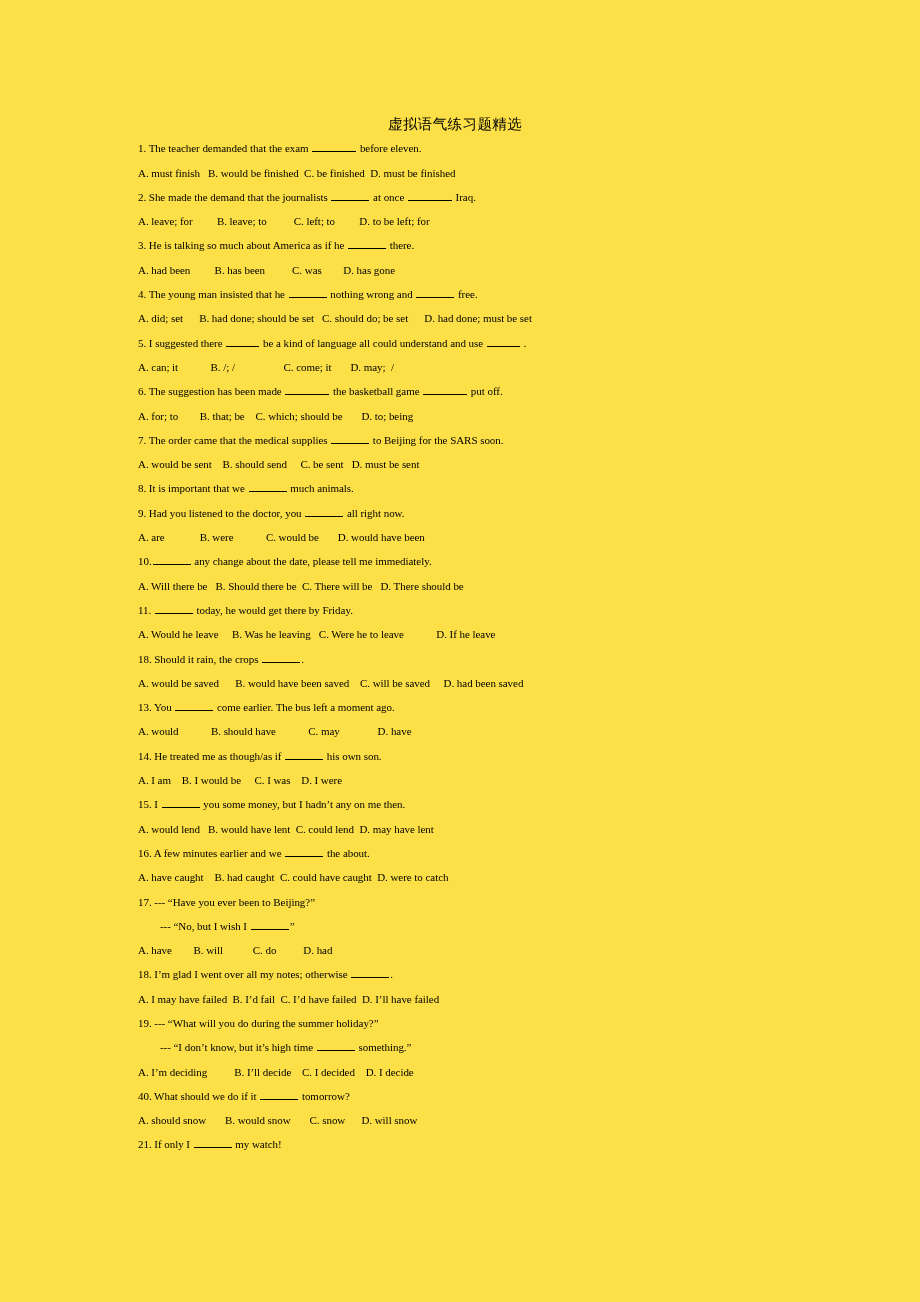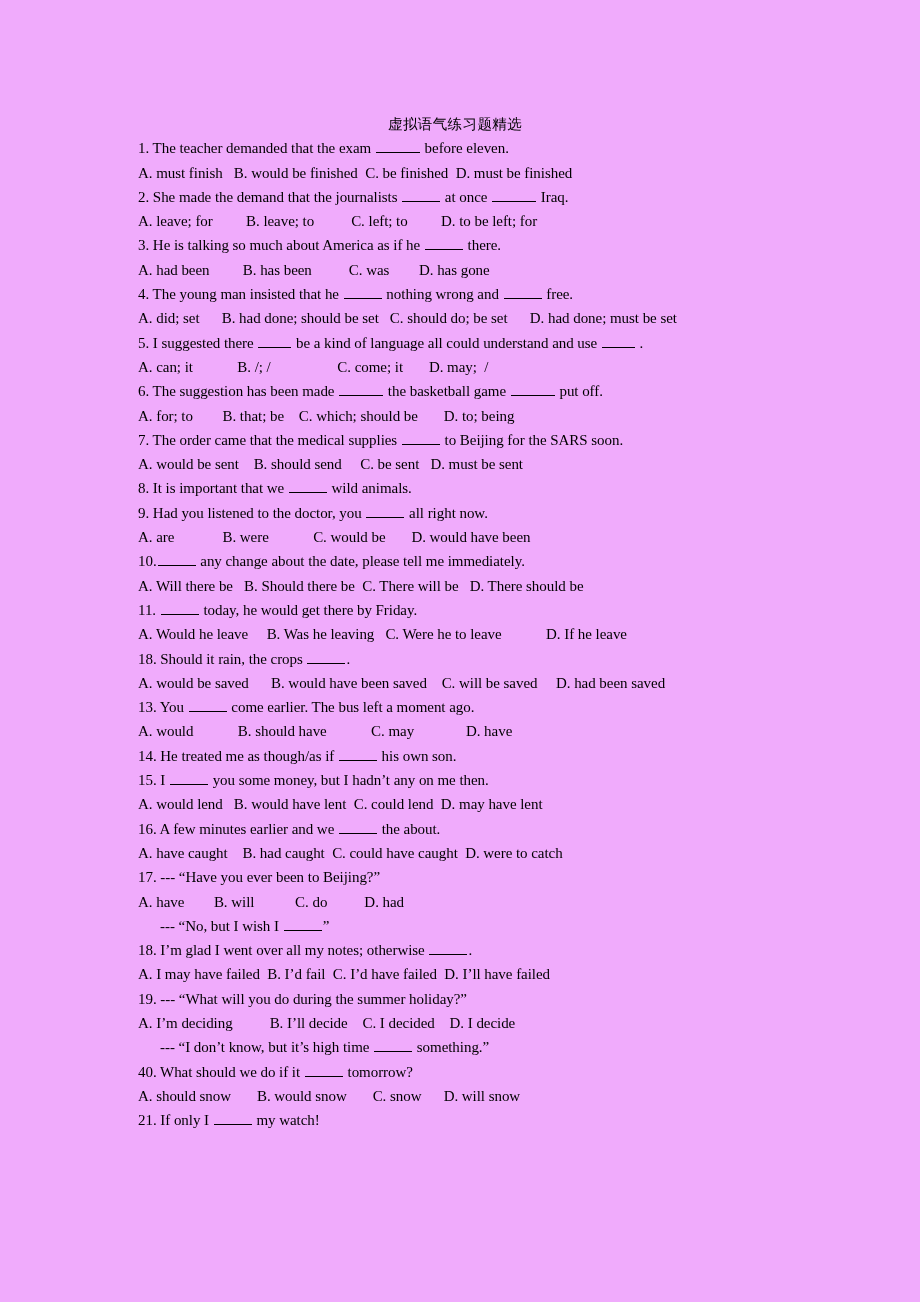--- a/index.html
+++ b/index.html
@@ -16,39 +16,39 @@
     -webkit-font-smoothing: antialiased;
     position: relative;
     overflow: hidden;
   }
   #page {
     position: absolute;
     left: 0;
     top: 0;
     width: 920px;
     height: 1302px;
-    background: #f0abfc;
+    background: #fde047;
   }
   #doc-body {
     position: absolute;
     left: 138px;
     top: 112px;
     width: 700px;
   }
   .title {
     text-align: left;
     padding-left: 250px;
     font-size: 14.5px;
     line-height: 24.3px;
     font-family: "DejaVu Sans", "Liberation Sans", sans-serif;
     letter-spacing: 0.4px;
     white-space: nowrap;
   }
   .line {
-    font-size: 15px;
+    font-size: 11px;
     line-height: 24.3px;
     white-space: pre;
     letter-spacing: -0.05px;
   }
   .line.indent {
     padding-left: 22px;
   }
   .blank {
     display: inline-block;
     border-bottom: 1px solid #000;
@@ -82,55 +82,56 @@
 
     <div class="line"><span>5. I suggested there </span><span class="blank b-sm"></span><span> be a kind of language all could understand and use </span><span class="blank b-sm"></span><span> .</span></div>
     <div class="line">A. can; it            B. /; /                  C. come; it       D. may;  /</div>
 
     <div class="line"><span>6. The suggestion has been made </span><span class="blank b-lg"></span><span> the basketball game </span><span class="blank b-lg"></span><span> put off.</span></div>
     <div class="line">A. for; to        B. that; be    C. which; should be       D. to; being</div>
 
     <div class="line"><span>7. The order came that the medical supplies </span><span class="blank b-md"></span><span> to Beijing for the SARS soon.</span></div>
     <div class="line">A. would be sent    B. should send     C. be sent   D. must be sent</div>
 
-    <div class="line"><span>8. It is important that we </span><span class="blank b-md"></span><span> wild animals.</span></div>
+    <div class="line"><span>8. It is important that we </span><span class="blank b-md"></span><span> much animals.</span></div>
 
     <div class="line"><span>9. Had you listened to the doctor, you </span><span class="blank b-md"></span><span> all right now.</span></div>
     <div class="line">A. are             B. were            C. would be       D. would have been</div>
 
     <div class="line"><span>10.</span><span class="blank b-md"></span><span> any change about the date, please tell me immediately.</span></div>
     <div class="line">A. Will there be   B. Should there be  C. There will be   D. There should be</div>
 
     <div class="line"><span>11. </span><span class="blank b-md"></span><span> today, he would get there by Friday.</span></div>
     <div class="line">A. Would he leave     B. Was he leaving   C. Were he to leave            D. If he leave</div>
 
     <div class="line"><span>18. Should it rain, the crops </span><span class="blank b-md"></span><span>.</span></div>
     <div class="line">A. would be saved      B. would have been saved    C. will be saved     D. had been saved</div>
 
     <div class="line"><span>13. You </span><span class="blank b-md"></span><span> come earlier. The bus left a moment ago.</span></div>
     <div class="line">A. would            B. should have            C. may              D. have</div>
 
     <div class="line"><span>14. He treated me as though/as if </span><span class="blank b-md"></span><span> his own son.</span></div>
+    <div class="line">A. I am    B. I would be     C. I was    D. I were</div>
 
     <div class="line"><span>15. I </span><span class="blank b-md"></span><span> you some money, but I hadn’t any on me then.</span></div>
     <div class="line">A. would lend   B. would have lent  C. could lend  D. may have lent</div>
 
     <div class="line"><span>16. A few minutes earlier and we </span><span class="blank b-md"></span><span> the about.</span></div>
     <div class="line">A. have caught    B. had caught  C. could have caught  D. were to catch</div>
 
     <div class="line">17. --- “Have you ever been to Beijing?”</div>
+    <div class="line indent"><span>--- “No, but I wish I </span><span class="blank b-md"></span><span>”</span></div>
     <div class="line">A. have        B. will           C. do          D. had</div>
-    <div class="line indent"><span>--- “No, but I wish I </span><span class="blank b-md"></span><span>”</span></div>
 
     <div class="line"><span>18. I’m glad I went over all my notes; otherwise </span><span class="blank b-md"></span><span>.</span></div>
     <div class="line">A. I may have failed  B. I’d fail  C. I’d have failed  D. I’ll have failed</div>
 
     <div class="line">19. --- “What will you do during the summer holiday?”</div>
+    <div class="line indent"><span>--- “I don’t know, but it’s high time </span><span class="blank b-md"></span><span> something.”</span></div>
     <div class="line">A. I’m deciding          B. I’ll decide    C. I decided    D. I decide</div>
-    <div class="line indent"><span>--- “I don’t know, but it’s high time </span><span class="blank b-md"></span><span> something.”</span></div>
 
     <div class="line"><span>40. What should we do if it </span><span class="blank b-md"></span><span> tomorrow?</span></div>
     <div class="line">A. should snow       B. would snow       C. snow      D. will snow</div>
 
     <div class="line"><span>21. If only I </span><span class="blank b-md"></span><span> my watch!</span></div>
 
   </div>
 </div>
 
 </body></html>

